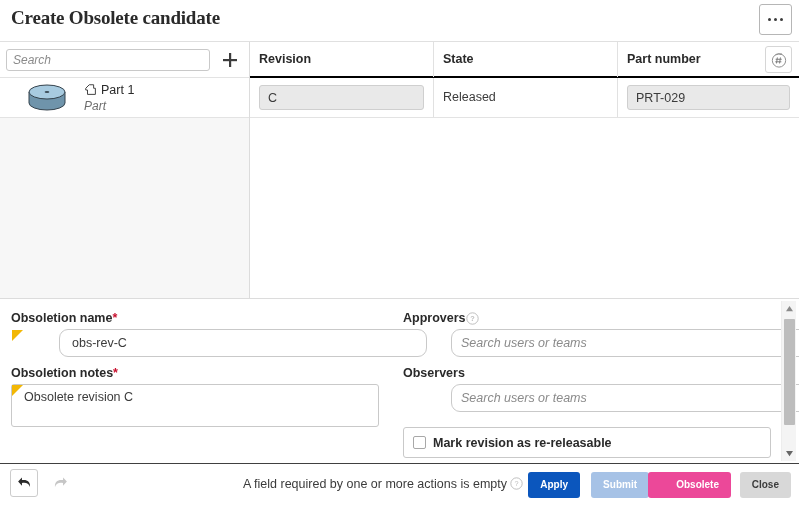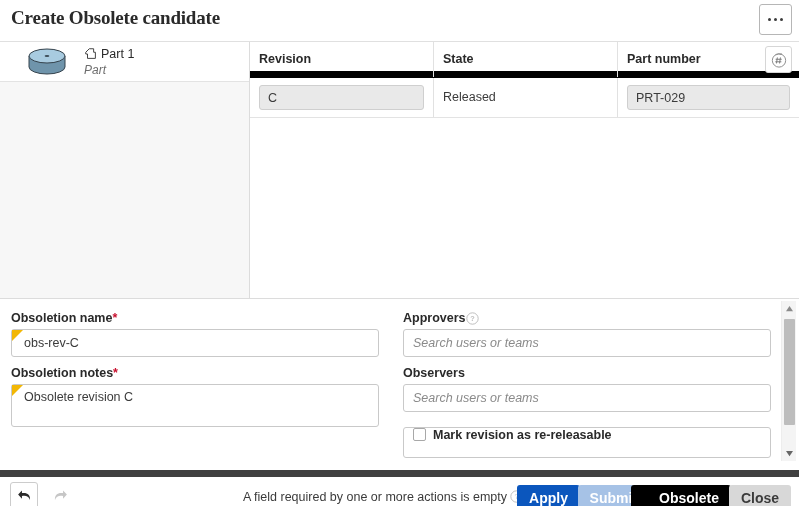--- a/index.html
+++ b/index.html
@@ -141,21 +141,21 @@
   .table-panel {
     position: absolute;
     left: 250px; top: 42px;
     width: 549px; height: 256px;
     background: #ffffff;
     box-sizing: border-box;
   }
   .tbl-head {
     position: relative;
     height: 36px;
-    border-bottom: 7px solid #000000;
+    border-bottom: 2px solid #000000;
     box-sizing: border-box;
   }
   .tbl-head .th {
     position: absolute;
     top: 0;
     height: 35px;
     line-height: 35px;
     font-size: 12.5px;
     font-weight: bold;
     color: #2a2a2a;
@@ -242,28 +242,29 @@
   .req { color: #c8102e; font-weight: bold; }
   .help-icon {
     width: 13px; height: 13px;
     display: inline-block;
   }
   .txt-field {
     position: relative;
     width: 368px;
     height: 28px;
     border: 1px solid #c9c9c9;
-    border-radius: 3px;
+    border-radius: 9px;
     background: #ffffff;
     box-sizing: border-box;
     font-family: "Liberation Sans", sans-serif;
     font-size: 12.5px;
     color: #3b3b3b;
     padding: 0 8px 0 12px;
     outline: none;
+    margin-left: 48px;
   }
   .txt-field::placeholder { color: #8a8a8a; font-style: italic; opacity: 1; }
   .field-wrap { position: relative; margin-bottom: 9px; }
   .corner-flag {
     position: absolute;
     left: 1px; top: 1px;
     width: 0; height: 0;
     border-top: 11px solid #f2b705;
     border-right: 11px solid transparent;
     pointer-events: none;
@@ -286,21 +287,21 @@
   }
   .checkbox-box {
     position: relative;
     width: 368px;
     height: 31px;
     border: 1px solid #c9c9c9;
     border-radius: 3px;
     background: #ffffff;
     box-sizing: border-box;
     display: flex;
-    align-items: flex-start;
+    align-items: center;
     padding-left: 9px;
     gap: 7px;
     margin-top: 15px;
   }
   .cb {
     width: 13px; height: 13px;
     border: 1px solid #a8a8a8;
     border-radius: 2px;
     background: #ffffff;
     box-sizing: border-box;
@@ -331,24 +332,24 @@
     position: absolute;
     left: 2px; top: 18px;
     width: 11px; height: 106px;
     background: #bdbdbd;
     border-radius: 1px;
   }
 
   
   .footer {
     position: absolute;
-    left: 0; bottom: 0;
+    left: 0; bottom: 7px;
     width: 799px; height: 36px;
     background: #ffffff;
-    border-top: 7px solid #404040;
+    border-top: 1px solid #404040;
     box-sizing: border-box;
   }
   .undo-btn {
     position: absolute;
     left: 10px; top: 5px;
     width: 28px; height: 28px;
     border: 1px solid #cccccc;
     border-radius: 3px;
     background: #ffffff;
     box-sizing: border-box;
@@ -372,49 +373,58 @@
     right: 276px; top: 13px;
     width: 13px; height: 13px;
   }
   .btn {
     position: absolute;
     top: 8px;
     height: 26px;
     border: none;
     border-radius: 3px;
     font-family: "Liberation Sans", sans-serif;
-    font-size: 14px;
+    font-size: 10px;
     font-weight: bold;
     color: #ffffff;
     cursor: pointer;
     padding: 0 12px;
     line-height: 26px;
   }
   .btn-apply { right: 219px; background: #0b56bd; }
   .btn-submit { right: 150px; background: #a6c2e6; color: #ffffff; }
-  .btn-obsolete { right: 68px; background: #000000; padding-left: 28px; }
+  .btn-obsolete { right: 68px; background: #ec4899; padding-left: 28px; }
   .btn-close { right: 8px; background: #d8d8d8; color: #3b3b3b; font-weight: bold; }
 </style>
 </head>
 <body>
 
 <div class="app">
 
   <div class="header">
     <div class="header-title">Create Obsolete candidate</div>
     <div class="overflow-btn">
       <span class="dots">
           <i></i>
           <i></i>
           <i></i>
         </span>
     </div>
   </div>
 
   <div class="tree-panel">
+    <div class="tree-toolbar">
+      <input class="search-input" type="text" placeholder="Search" style="">
+      <div class="add-btn">
+        <svg width="20" height="20" viewBox="0 0 20 20">
+          <rect x="9" y="3" width="2.2" height="14" fill="#3c3c3c"></rect>
+          <rect x="3" y="9" width="14" height="2.2" fill="#3c3c3c"></rect>
+        </svg>
+      </div>
+    </div>
 
     <div class="tree-row">
       <div class="thumb">
         <svg width="46" height="32" viewBox="0 0 46 32">
           <path d="M5 10 L5 21 A18 7 0 0 0 41 21 L41 10 Z" fill="#6f94ab" stroke="#34424c" stroke-width="1"></path>
           <ellipse cx="23" cy="10" rx="18" ry="7" fill="#a8cbe0" stroke="#34424c" stroke-width="1"></ellipse>
           <ellipse cx="23" cy="10" rx="2.4" ry="1.1" fill="#3b4b56"></ellipse>
         </svg>
       </div>
       <div class="tree-label-wrap">

